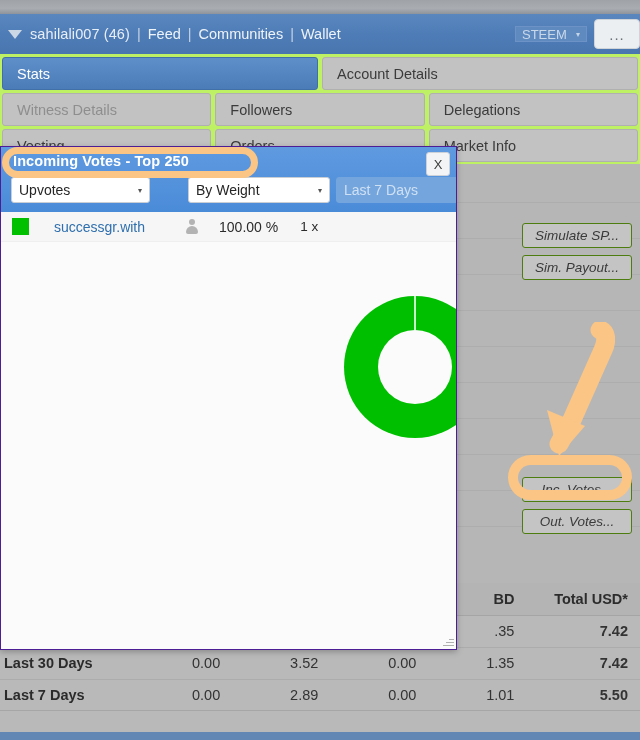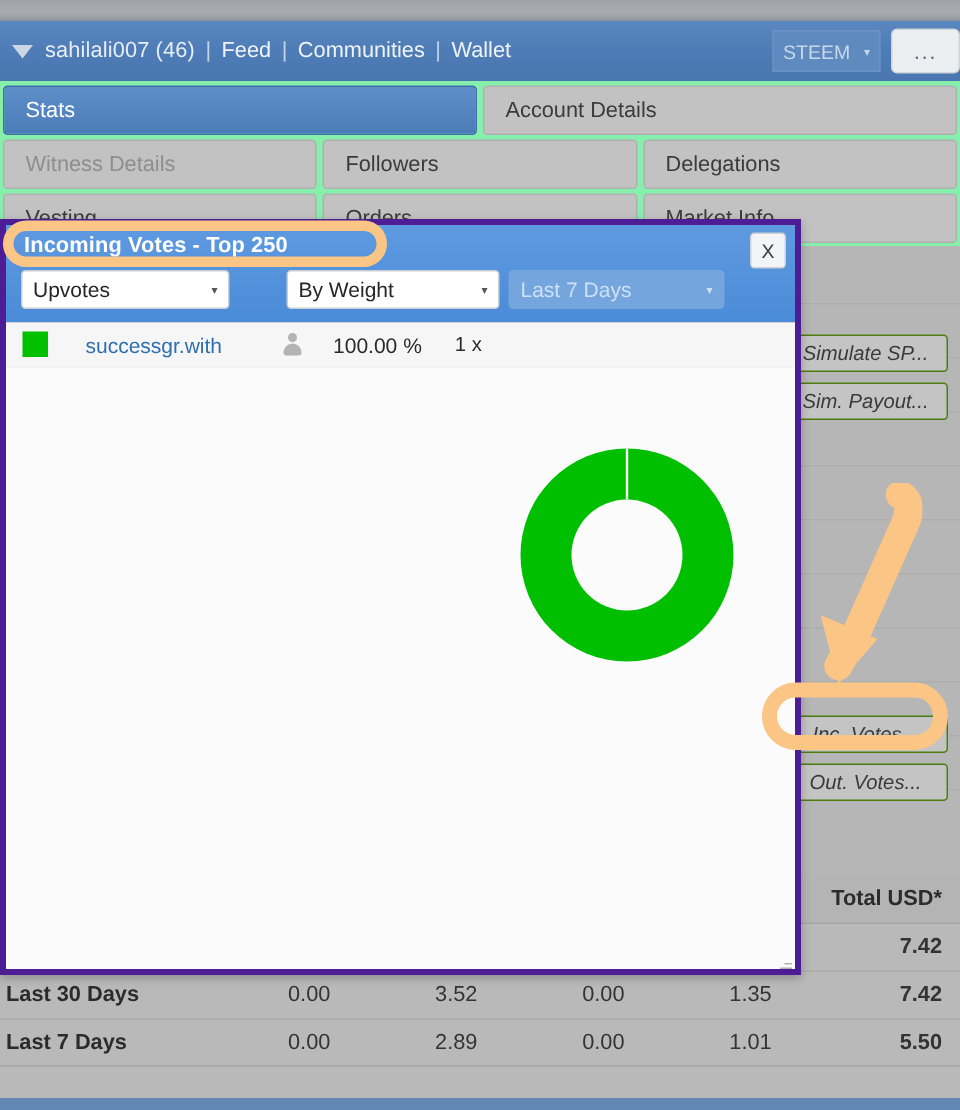--- a/index.html
+++ b/index.html
@@ -66,21 +66,21 @@
     margin-left: auto;
     display: flex;
     align-items: center;
     height: 100%;
     padding-right: 0;
   }
   .steem-select {
     background: #5f8ac0;
     color: #c9d8e9;
     font-size: 13px;
-    height: 28px;
+    height: 16px;
     width: 72px;
     border: 1px solid #6d93c6;
     border-radius: 0;
     display: flex;
     align-items: center;
     justify-content: space-between;
     padding: 0 6px;
     margin-right: 7px;
     cursor: pointer;
   }
@@ -102,21 +102,21 @@
     letter-spacing: 1px;
     cursor: pointer;
   }
 
   
   .tabs-area {
     position: absolute;
     left: 0; top: 54px;
     width: 640px;
     height: 110px;
-    background: #86efac;
+    background: #bef264;
     padding: 3px 0 0 0;
   }
   .tab-row {
     display: flex;
     height: 33px;
     margin-bottom: 3px;
     padding: 0 2px;
     gap: 4px;
   }
   .tab {
@@ -227,24 +227,24 @@
     position: absolute;
     left: 0; top: 732px;
     width: 640px; height: 8px;
     background: #6287b5;
   }
 
   
   .modal {
     position: absolute;
     left: 0; top: 146px;
-    width: 534px;
+    width: 457px;
     height: 504px;
-    background: #b91c1c;
-    border: 4px solid #4c1d95;
+    background: #0c4a6e;
+    border: 1px solid #4c1d95;
     box-shadow: 0 2px 6px rgba(0,0,0,0.25);
     overflow: hidden;
   }
   .modal-header {
     position: relative;
     height: 65px;
     background: linear-gradient(to bottom, #5f9ae0 0%, #4a8bd8 100%);
     padding: 0;
   }
   .modal-title {

